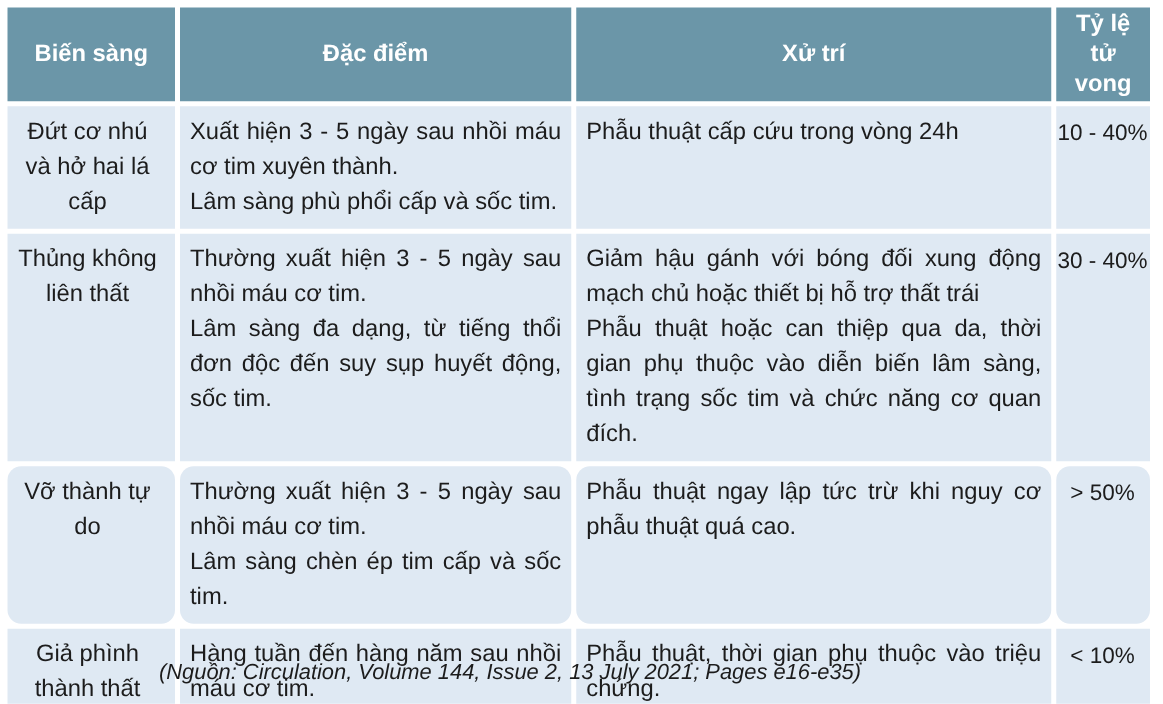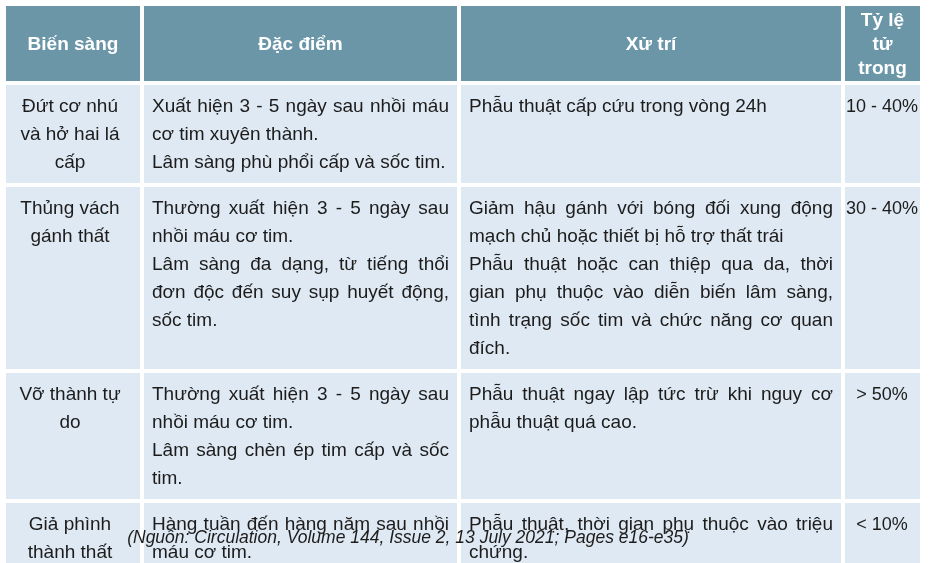--- a/index.html
+++ b/index.html
@@ -56,21 +56,21 @@
   }
   td.mortality {
     text-align: center;
     white-space: nowrap;
     font-size: 18px;
     padding-left: 1px;
     padding-right: 2px;
   }
   tr.row-1 td { height: 90px; }
   tr.row-2 td { height: 146px; }
-  tr.row-3 td { height: 88px; }
+  tr.row-3 td { height: 88px; border-radius: 11px; }
   tr.row-4 td { height: 108px; }
   .source-note {
     position: absolute;
     top: 527px;
     left: 0;
     width: 816px;
     text-align: center;
     font-style: italic;
     font-size: 17.5px;
     color: #1c1c1c;
@@ -84,33 +84,33 @@
     <col style="width:134px">
     <col style="width:313px">
     <col style="width:380px">
     <col style="width:74px">
   </colgroup>
   <thead>
     <tr>
       <th>Biến sàng</th>
       <th>Đặc điểm</th>
       <th>Xử trí</th>
-      <th>Tỷ lệ tử trong</th>
+      <th>Tỷ lệ tử vong</th>
     </tr>
   </thead>
   <tbody>
     <tr class="row-1">
       <td class="complication">Đứt cơ nhú và hở hai lá cấp</td>
       <td class="paragraphs">Xuất hiện 3 - 5 ngày sau nhồi máu cơ tim xuyên thành.
 Lâm sàng phù phổi cấp và sốc tim.</td>
       <td class="paragraphs">Phẫu thuật cấp cứu trong vòng 24h</td>
       <td class="mortality">10 - 40%</td>
     </tr>
     <tr class="row-2">
-      <td class="complication">Thủng vách gánh thất</td>
+      <td class="complication">Thủng không liên thất</td>
       <td class="paragraphs">Thường xuất hiện 3 - 5 ngày sau nhồi máu cơ tim.
 Lâm sàng đa dạng, từ tiếng thổi đơn độc đến suy sụp huyết động, sốc tim.</td>
       <td class="paragraphs">Giảm hậu gánh với bóng đối xung động mạch chủ hoặc thiết bị hỗ trợ thất trái
 Phẫu thuật hoặc can thiệp qua da, thời gian phụ thuộc vào diễn biến lâm sàng, tình trạng sốc tim và chức năng cơ quan đích.</td>
       <td class="mortality">30 - 40%</td>
     </tr>
     <tr class="row-3">
       <td class="complication">Vỡ thành tự do</td>
       <td class="paragraphs">Thường xuất hiện 3 - 5 ngày sau nhồi máu cơ tim.
 Lâm sàng chèn ép tim cấp và sốc tim.</td>

